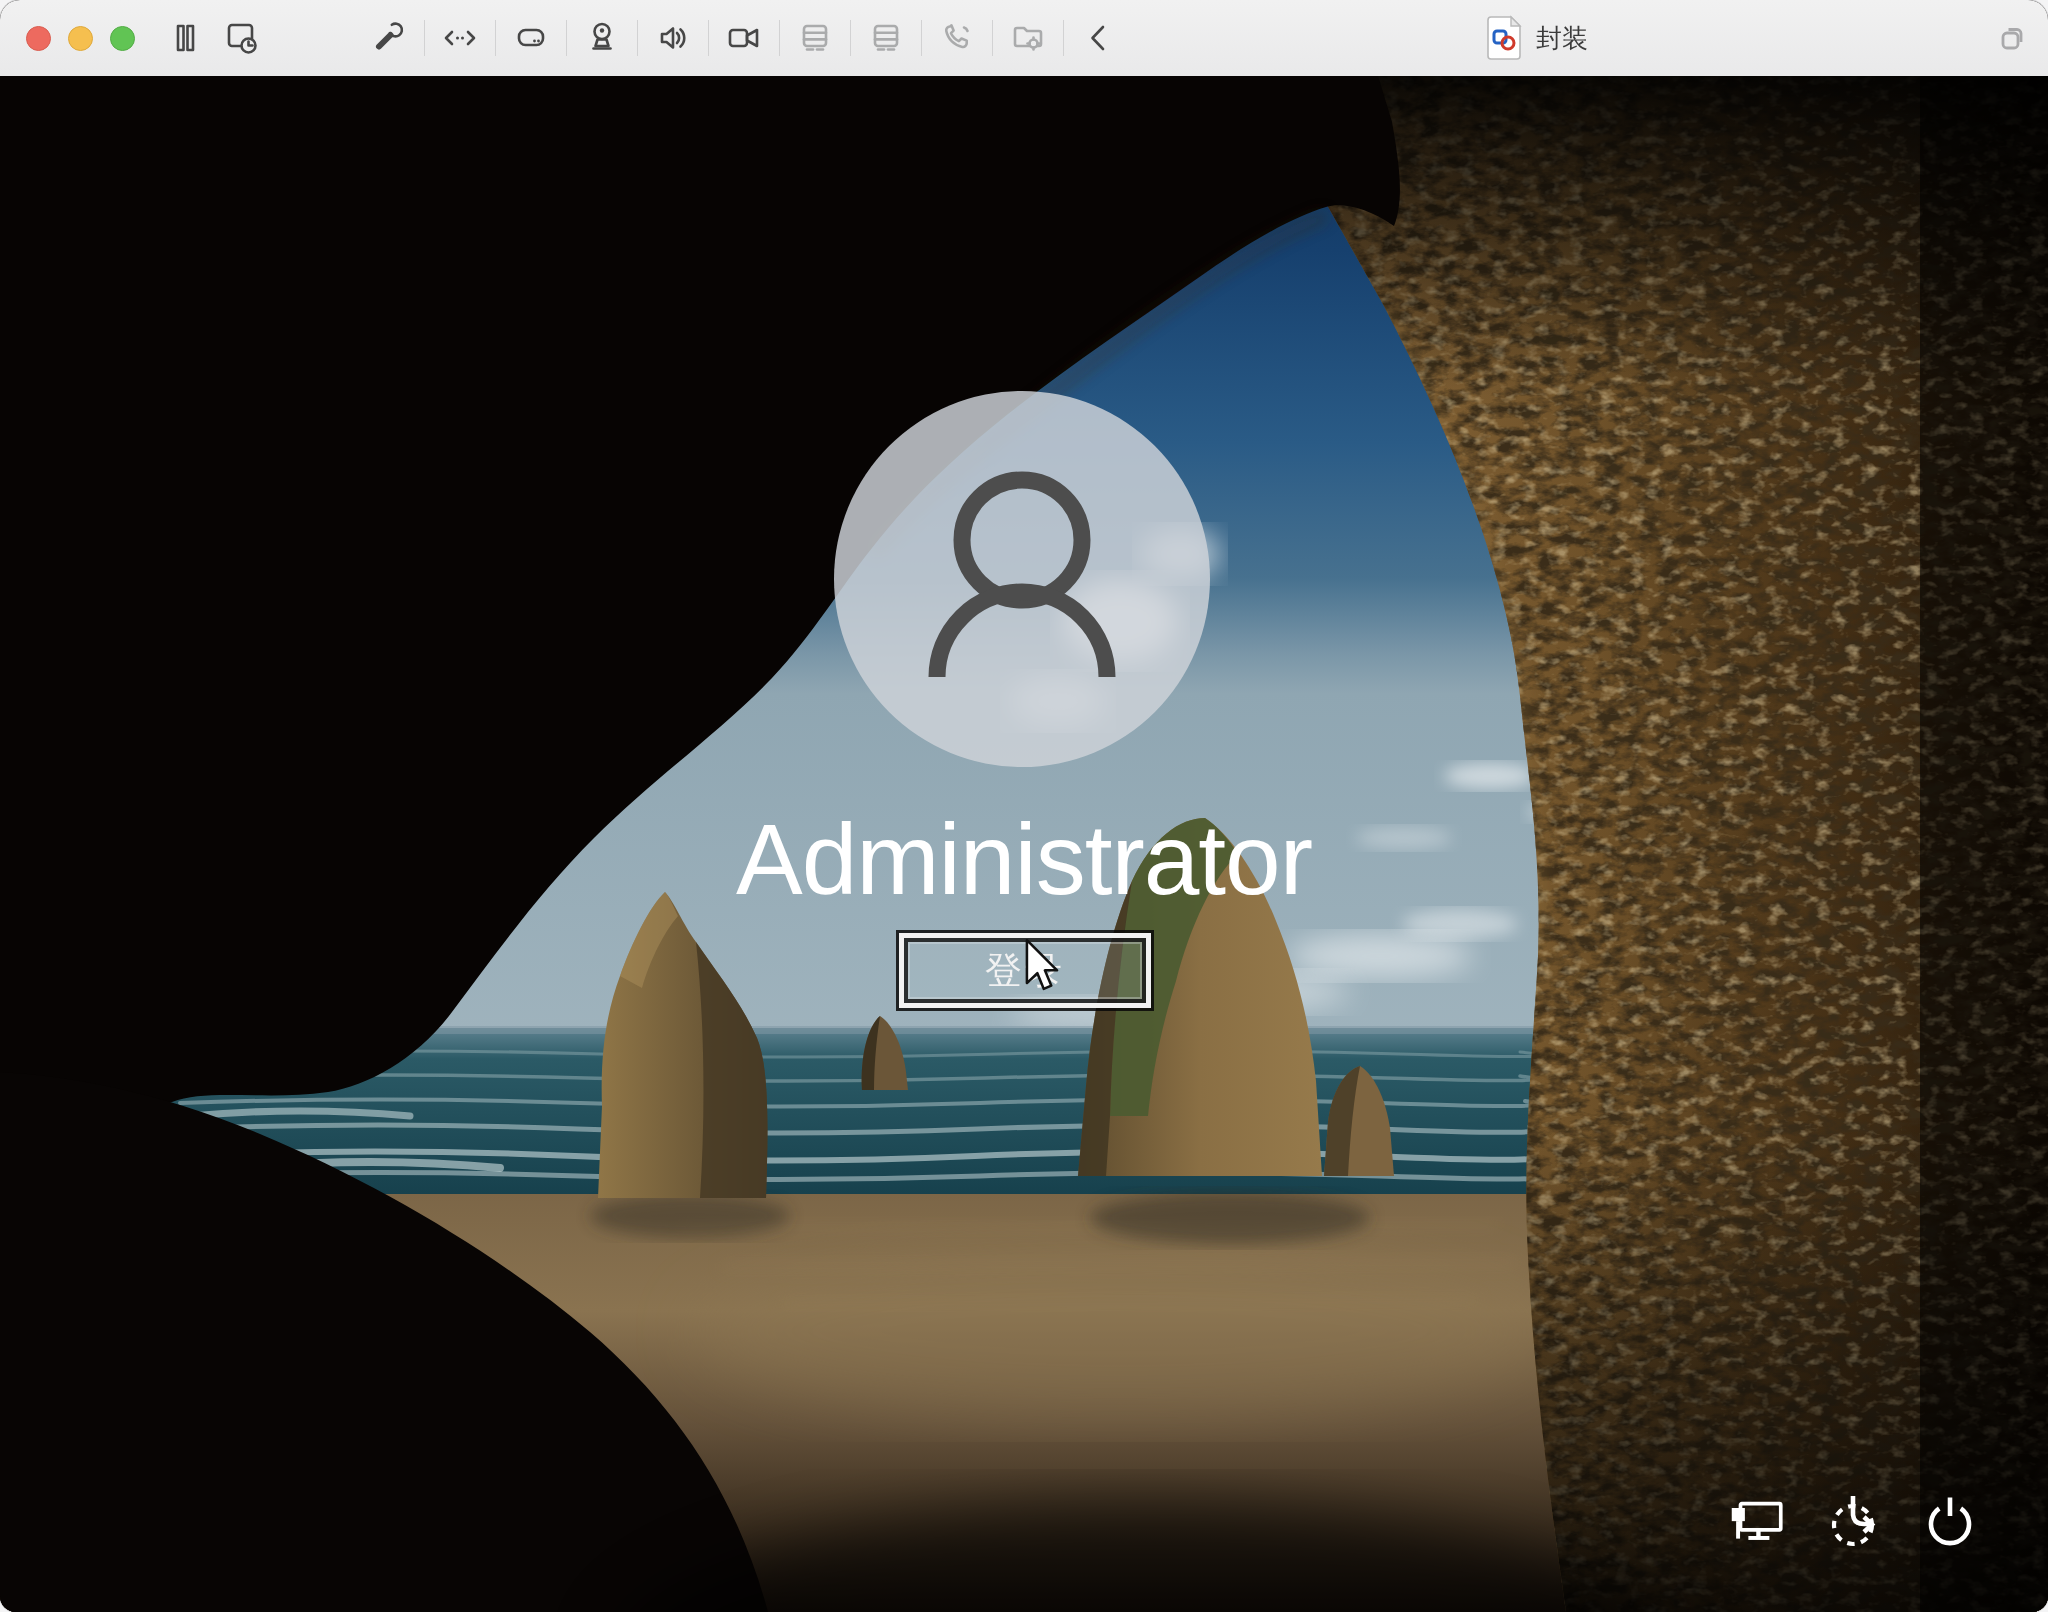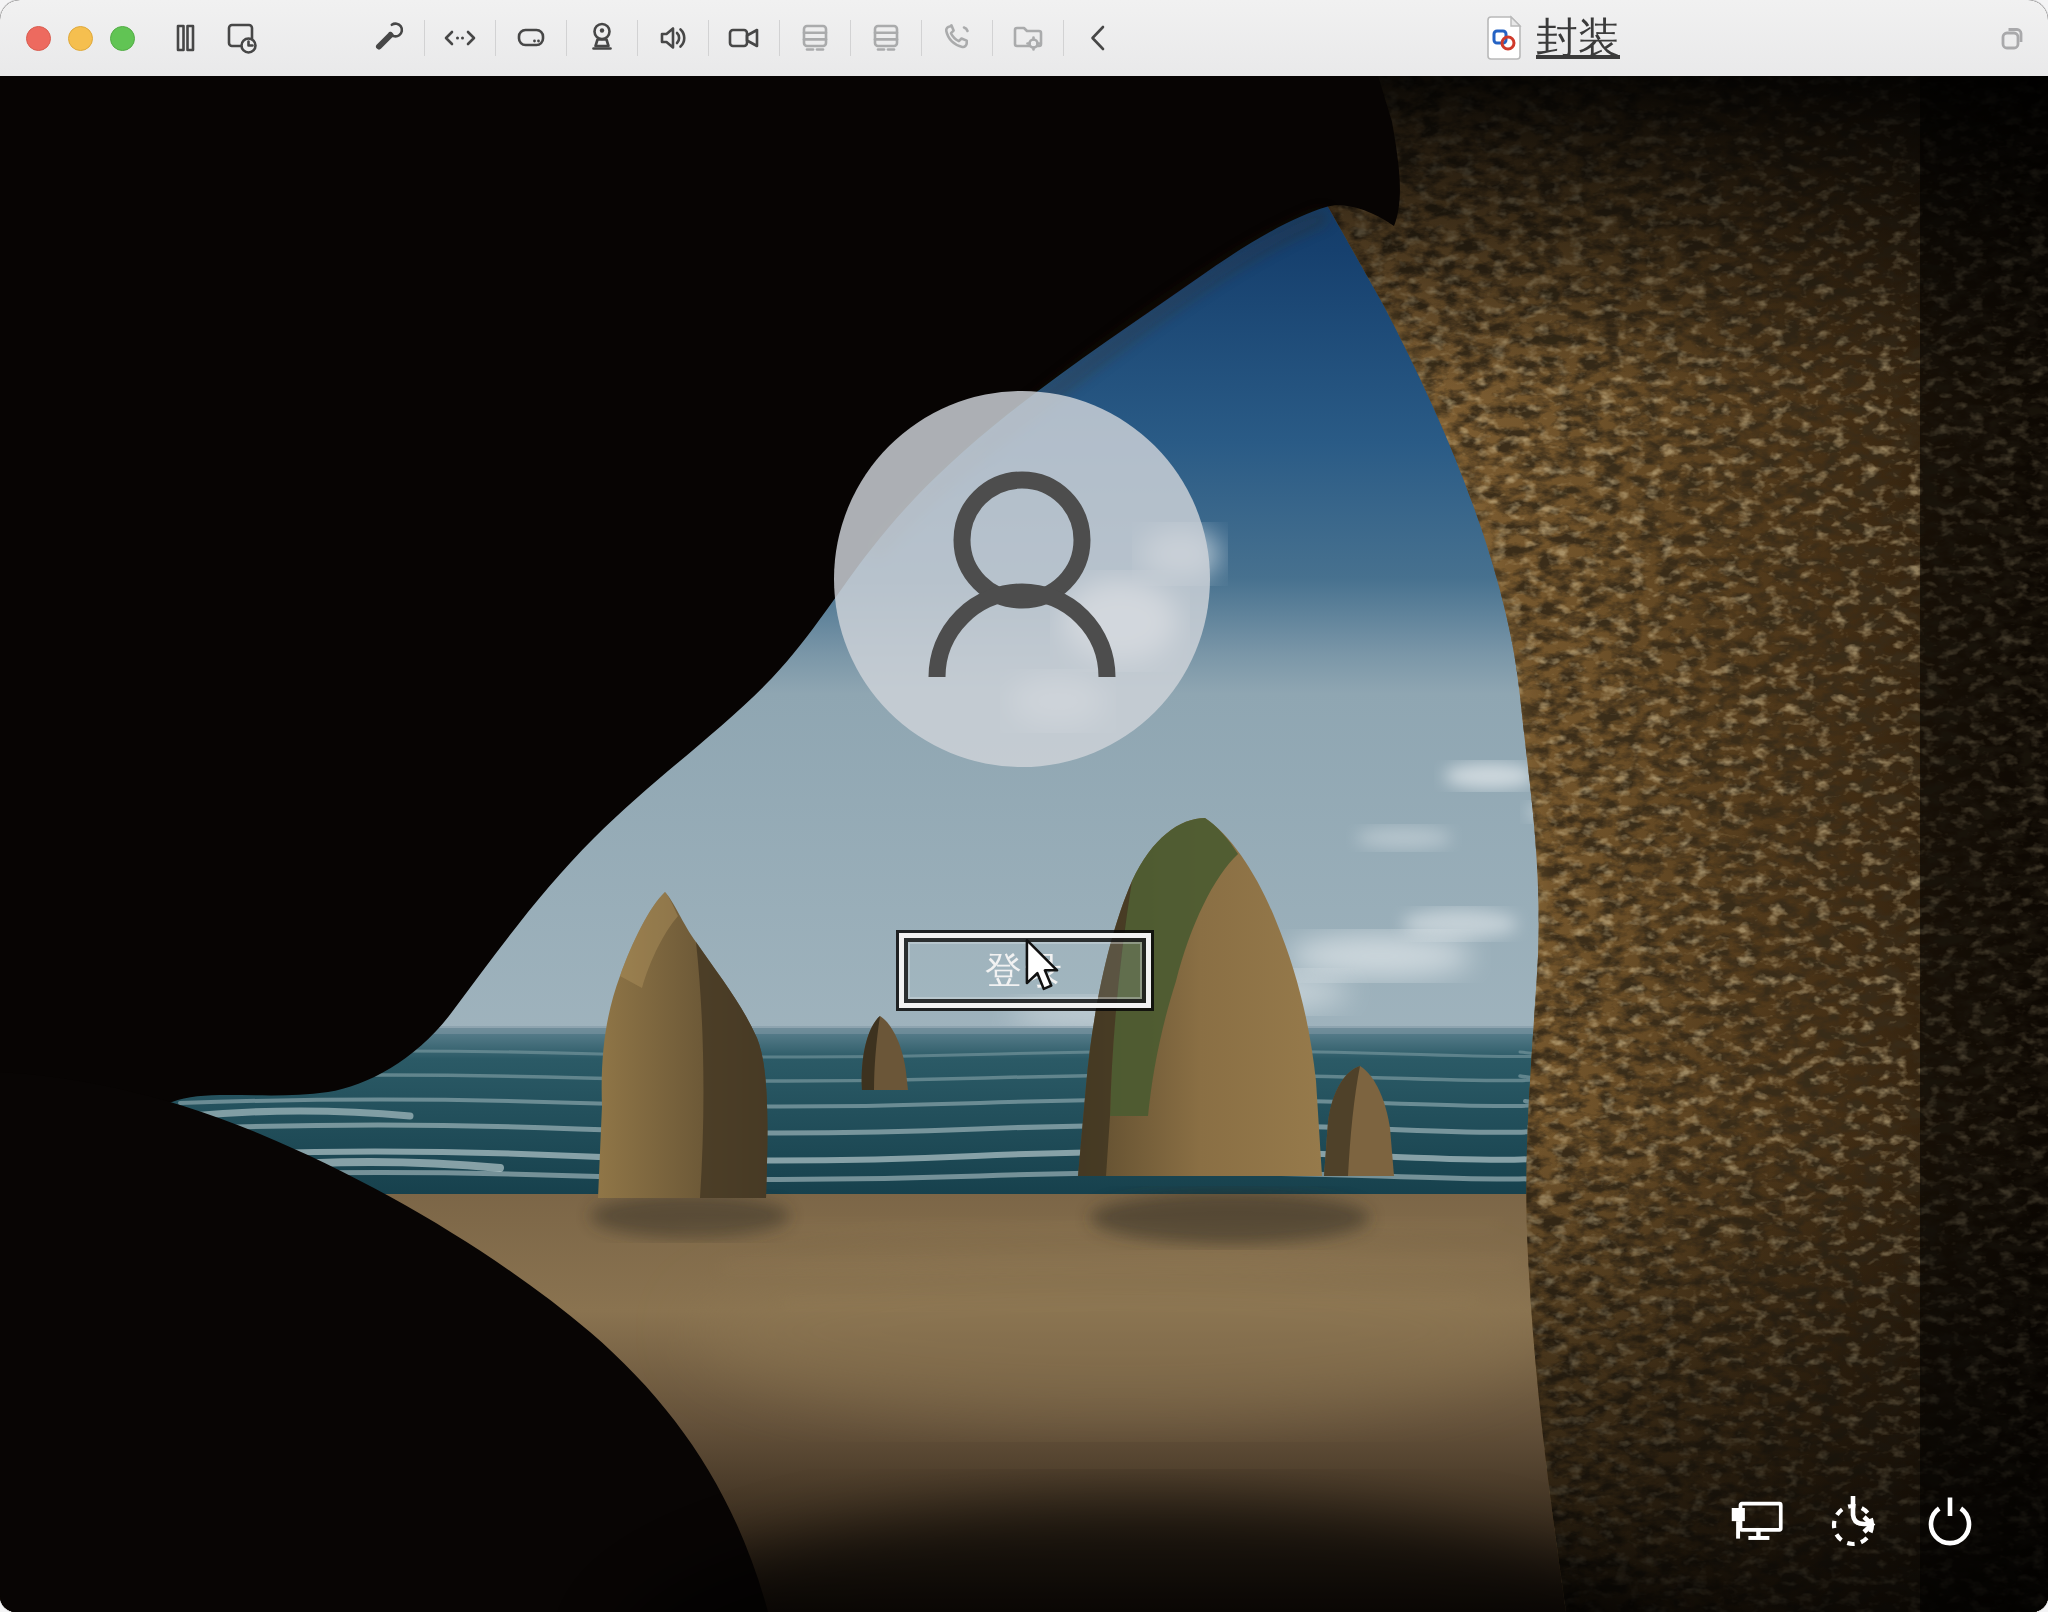--- a/index.html
+++ b/index.html
@@ -15,21 +15,21 @@
   .light.yellow{background:#f5bf4f;border:1px solid #dfa93c;}
   .light.green{background:#61c454;border:1px solid #53ad46;}
   .tbtn{width:44px;height:44px;display:flex;align-items:center;justify-content:center;flex:0 0 auto;}
   .tbtn svg{width:40px;height:40px;stroke:#474747;fill:none;stroke-width:2.6;stroke-linecap:round;stroke-linejoin:round;}
   .tbtn.dis svg{stroke:#aaabac;}
   .tbtn .fillpart{fill:#474747;stroke:none;}
   .sep{width:1px;height:36px;background:#d2d2d3;margin:0 13px;flex:0 0 auto;}
   .group-pause{margin-left:28px;gap:12px;display:flex;}
   .main-icons{margin-left:104px;display:flex;align-items:center;}
   .vmtitle{position:absolute;left:1486px;top:0;height:76px;display:flex;align-items:center;gap:14px;}
-  .vmtitle .txt{font-size:42px;color:#3b3b3b;text-decoration:underline;}
+  .vmtitle .txt{font-size:26px;color:#3b3b3b;}
   .pipbtn{position:absolute;right:16px;top:18px;width:40px;height:40px;}
   .pipbtn svg{width:40px;height:40px;stroke:#a9a9ab;fill:none;stroke-width:2.8;stroke-linejoin:round;}
   
   .screen{position:absolute;left:0;top:76px;width:2048px;height:1536px;background:#080504;overflow:hidden;}
   .wallpaper{position:absolute;inset:0;}
   
   .avatar{position:absolute;left:834px;top:315px;width:376px;height:376px;border-radius:50%;
           background:rgba(206,211,216,.83);}
   .avatar svg{position:absolute;inset:0;width:376px;height:376px;stroke:#4d4d4d;stroke-width:17;fill:none;}
   .username{position:absolute;left:0;top:726px;width:2048px;text-align:center;color:#ffffff;
@@ -329,20 +329,21 @@
       <path d="M0,996 C70,1000 160,1016 260,1058 C380,1108 500,1180 590,1256 C676,1330 736,1418 768,1536 L0,1536 Z" fill="#080504"></path>
       <ellipse cx="1150" cy="1585" rx="540" ry="160" fill="#000000" opacity=".55" filter="url(#b30)"></ellipse>
     </svg>
 
     <div class="avatar">
       <svg viewBox="0 0 376 376">
         <circle cx="188" cy="149" r="60"></circle>
         <path d="M103,286 a85,85 0 0 1 170,0"></path>
       </svg>
     </div>
+    <div class="username">Administrator</div>
 
     <button class="signin">
       <span>登录</span>
     </button>
 
     <svg class="cursor" viewBox="0 0 30 50">
       <path d="M2,1 L2,38 L11,29.5 L16.5,43 L23,40.2 L17.5,27 L28,27 Z" fill="#ffffff" stroke="#111111" stroke-width="2.2" stroke-linejoin="round"></path>
     </svg>
 
     <div class="sysbtn sys-net">

